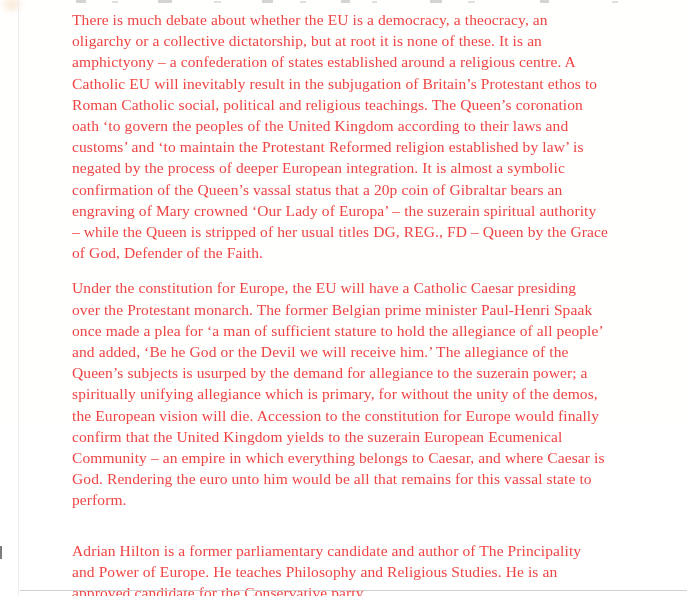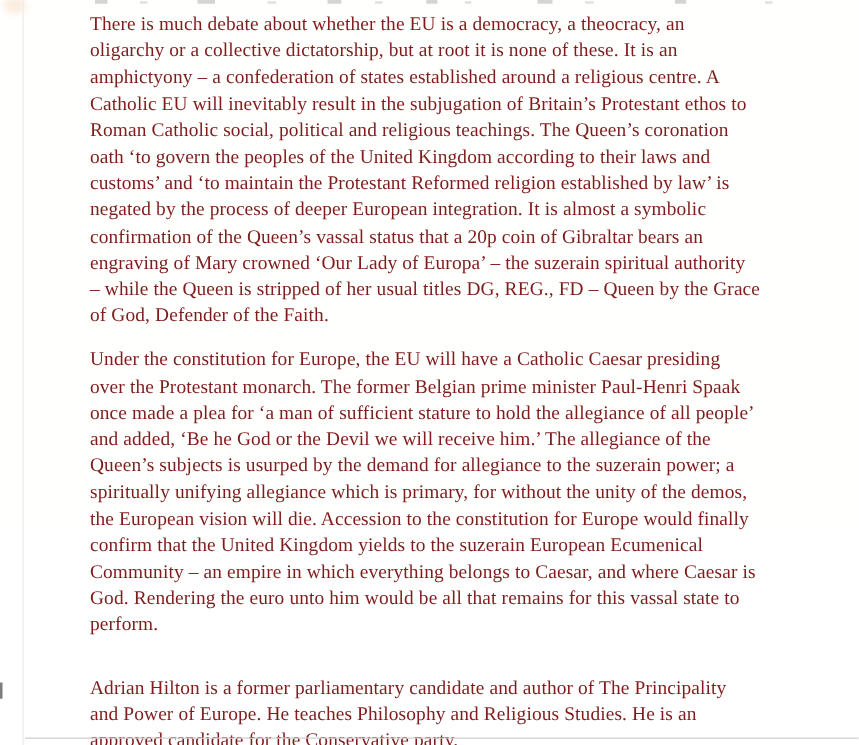--- a/index.html
+++ b/index.html
@@ -9,21 +9,21 @@
     height: 596px;
     background: #ffffff;
     overflow: hidden;
   }
   .page {
     position: relative;
     width: 687px;
     height: 424px;
     background: #fffffe;
     font-family: "Liberation Serif", "DejaVu Serif", serif;
-    color: #7f1d1d;
+    color: #ef4444;
   }
   
   .left-rule {
     position: absolute;
     left: 18px;
     top: 0;
     width: 1px;
     height: 596px;
     background: #ededed;
   }

